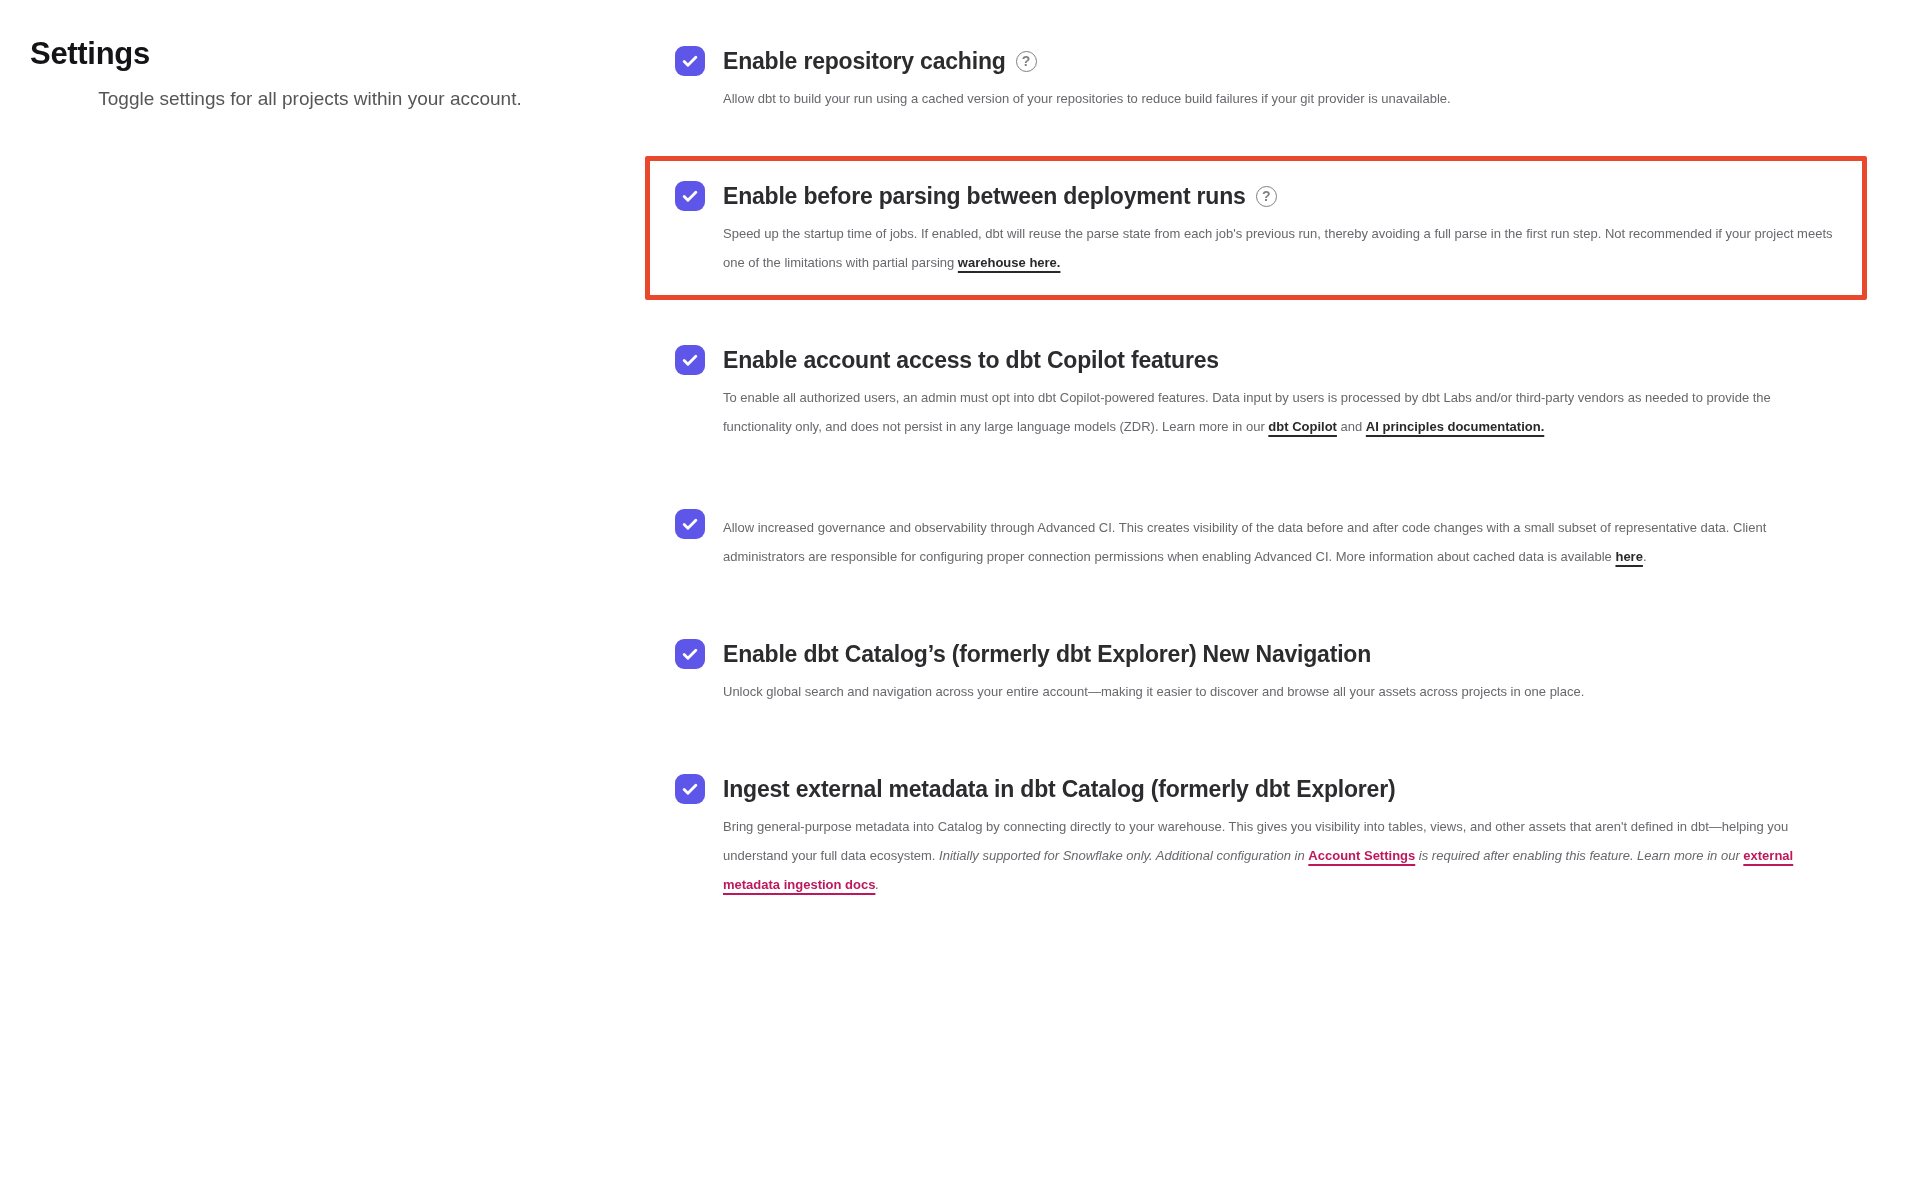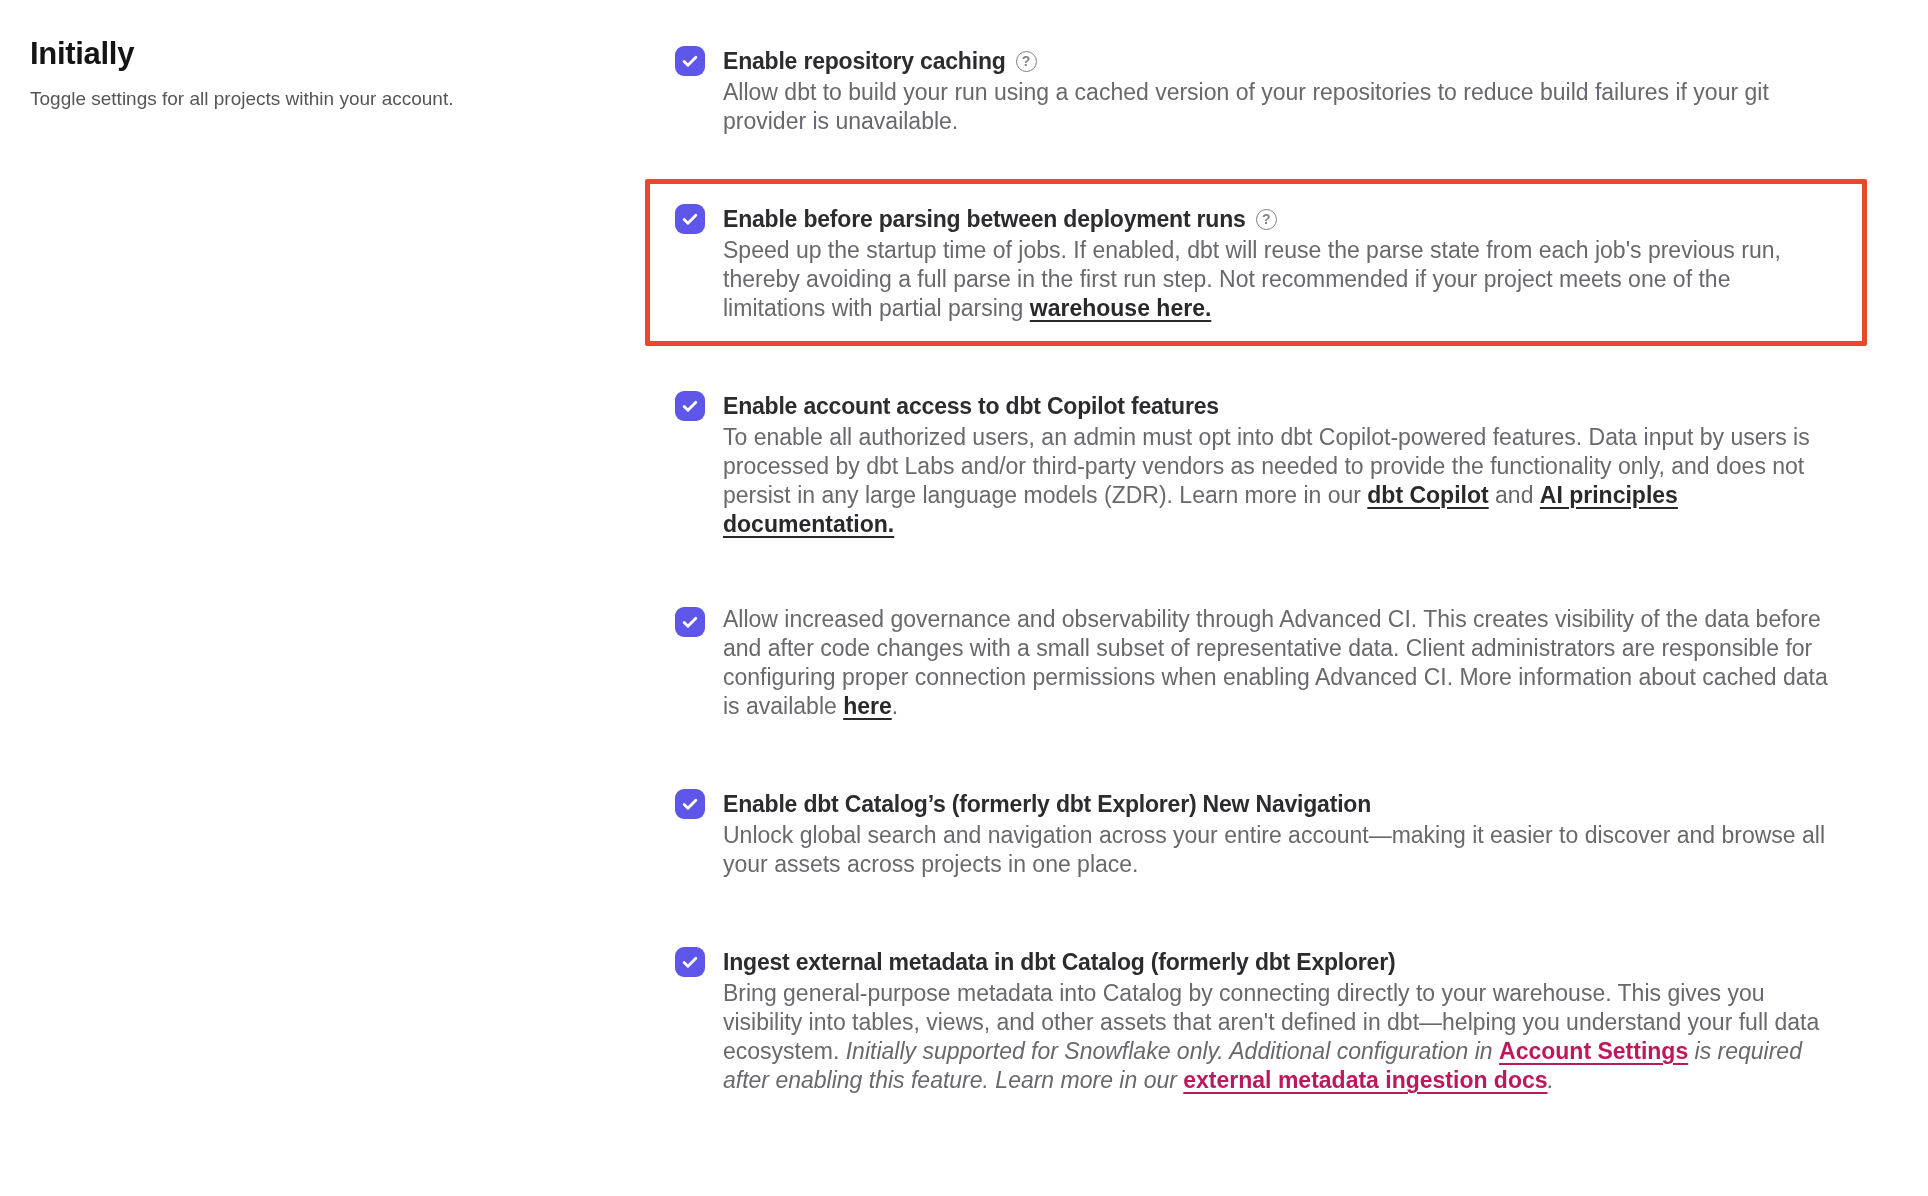--- a/index.html
+++ b/index.html
@@ -20,20 +20,21 @@
   .page-title {
     font-size: 31px;
     font-weight: 700;
     color: #141416;
     letter-spacing: -0.3px;
   }
   .page-subtitle {
     margin-top: 16px;
     font-size: 19px;
     color: #565659;
+    text-align: center;
   }
 
   
   .settings-col {
     position: absolute;
     left: 645px; top: 21px;
     width: 1222px;
   }
   .setting-item {
     display: flex;
@@ -74,22 +75,23 @@
     border: 1.5px solid #808085;
     border-radius: 50%;
     color: #808085;
     font-size: 14px;
     font-weight: 600;
     display: flex; align-items: center; justify-content: center;
     cursor: pointer;
     flex: 0 0 auto;
   }
   .setting-desc {
+    margin-top: 6px;
     max-width: 1145px;
-    font-size: 23px;
+    font-size: 13px;
     line-height: 29px;
     color: #68686d;
   }
   .seg-normal { color: #68686d; }
   .seg-italic { color: #68686d; font-style: italic; }
   .seg-link {
     color: #29292c;
     font-weight: 700;
     text-decoration: underline;
     text-underline-offset: 4px;
@@ -102,21 +104,21 @@
     text-decoration: underline;
     text-underline-offset: 4px;
     text-decoration-thickness: 1.5px;
     cursor: pointer;
   }
 </style>
 </head>
 <body>
 
 <div class="page-header">
-  <div class="page-title">Initially</div>
+  <div class="page-title">Settings</div>
   <div class="page-subtitle">Toggle settings for all projects within your account.</div>
 </div>
 
 <div class="settings-col">
 
   <div class="setting-item">
     <div class="checkbox">
       <svg viewBox="0 0 24 24">
           <path d="M5 12.5l4.5 4.5L19 7.5" stroke="#ffffff" stroke-width="3.4" fill="none" stroke-linecap="round" stroke-linejoin="round"></path>
         </svg>

